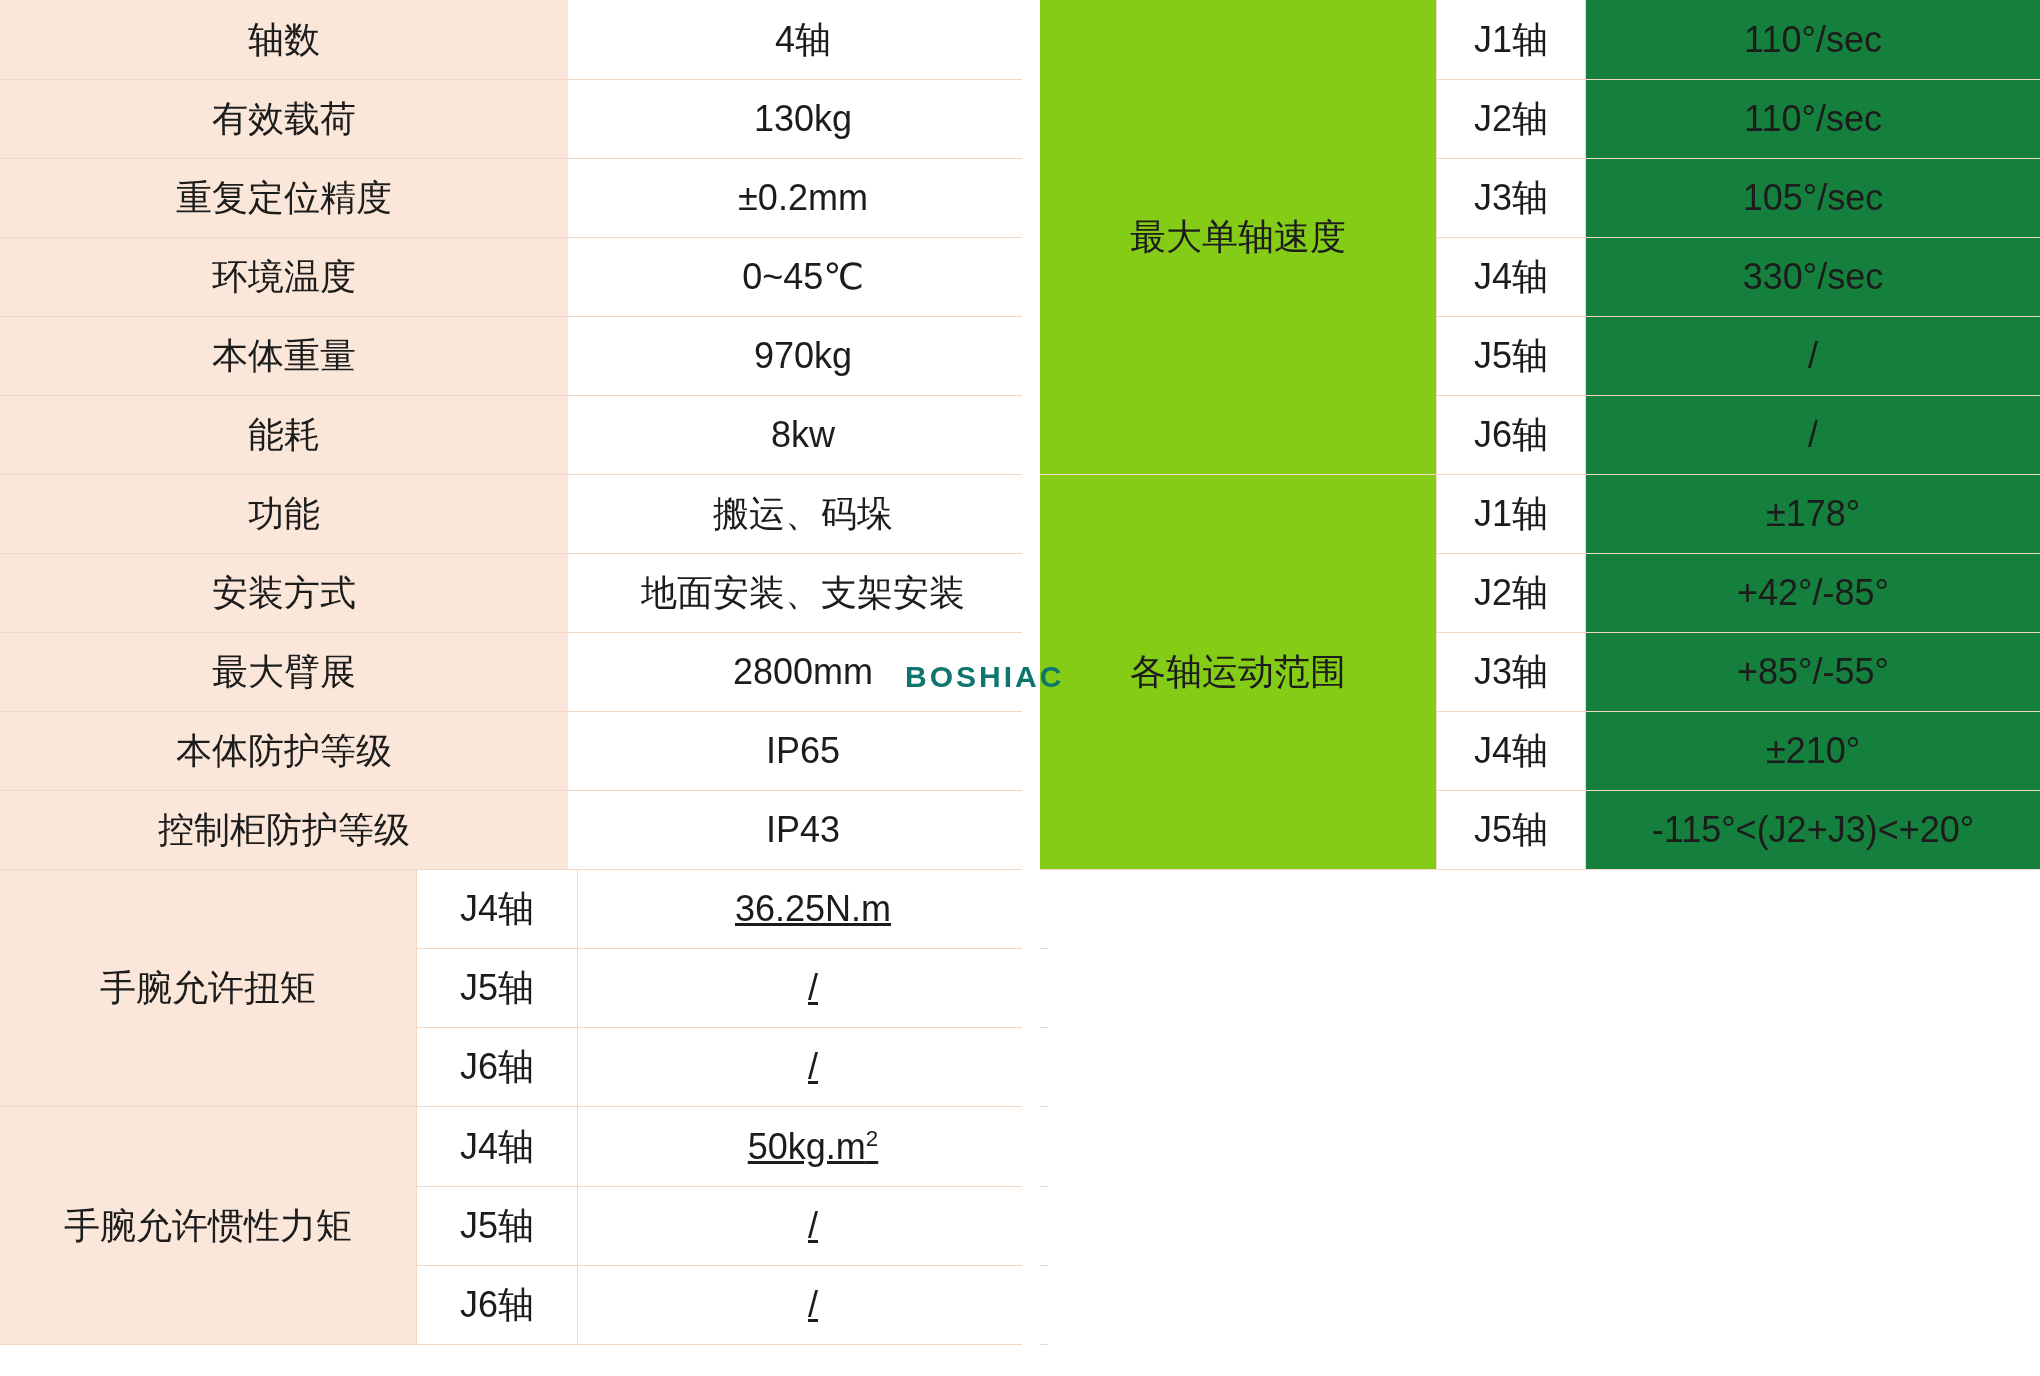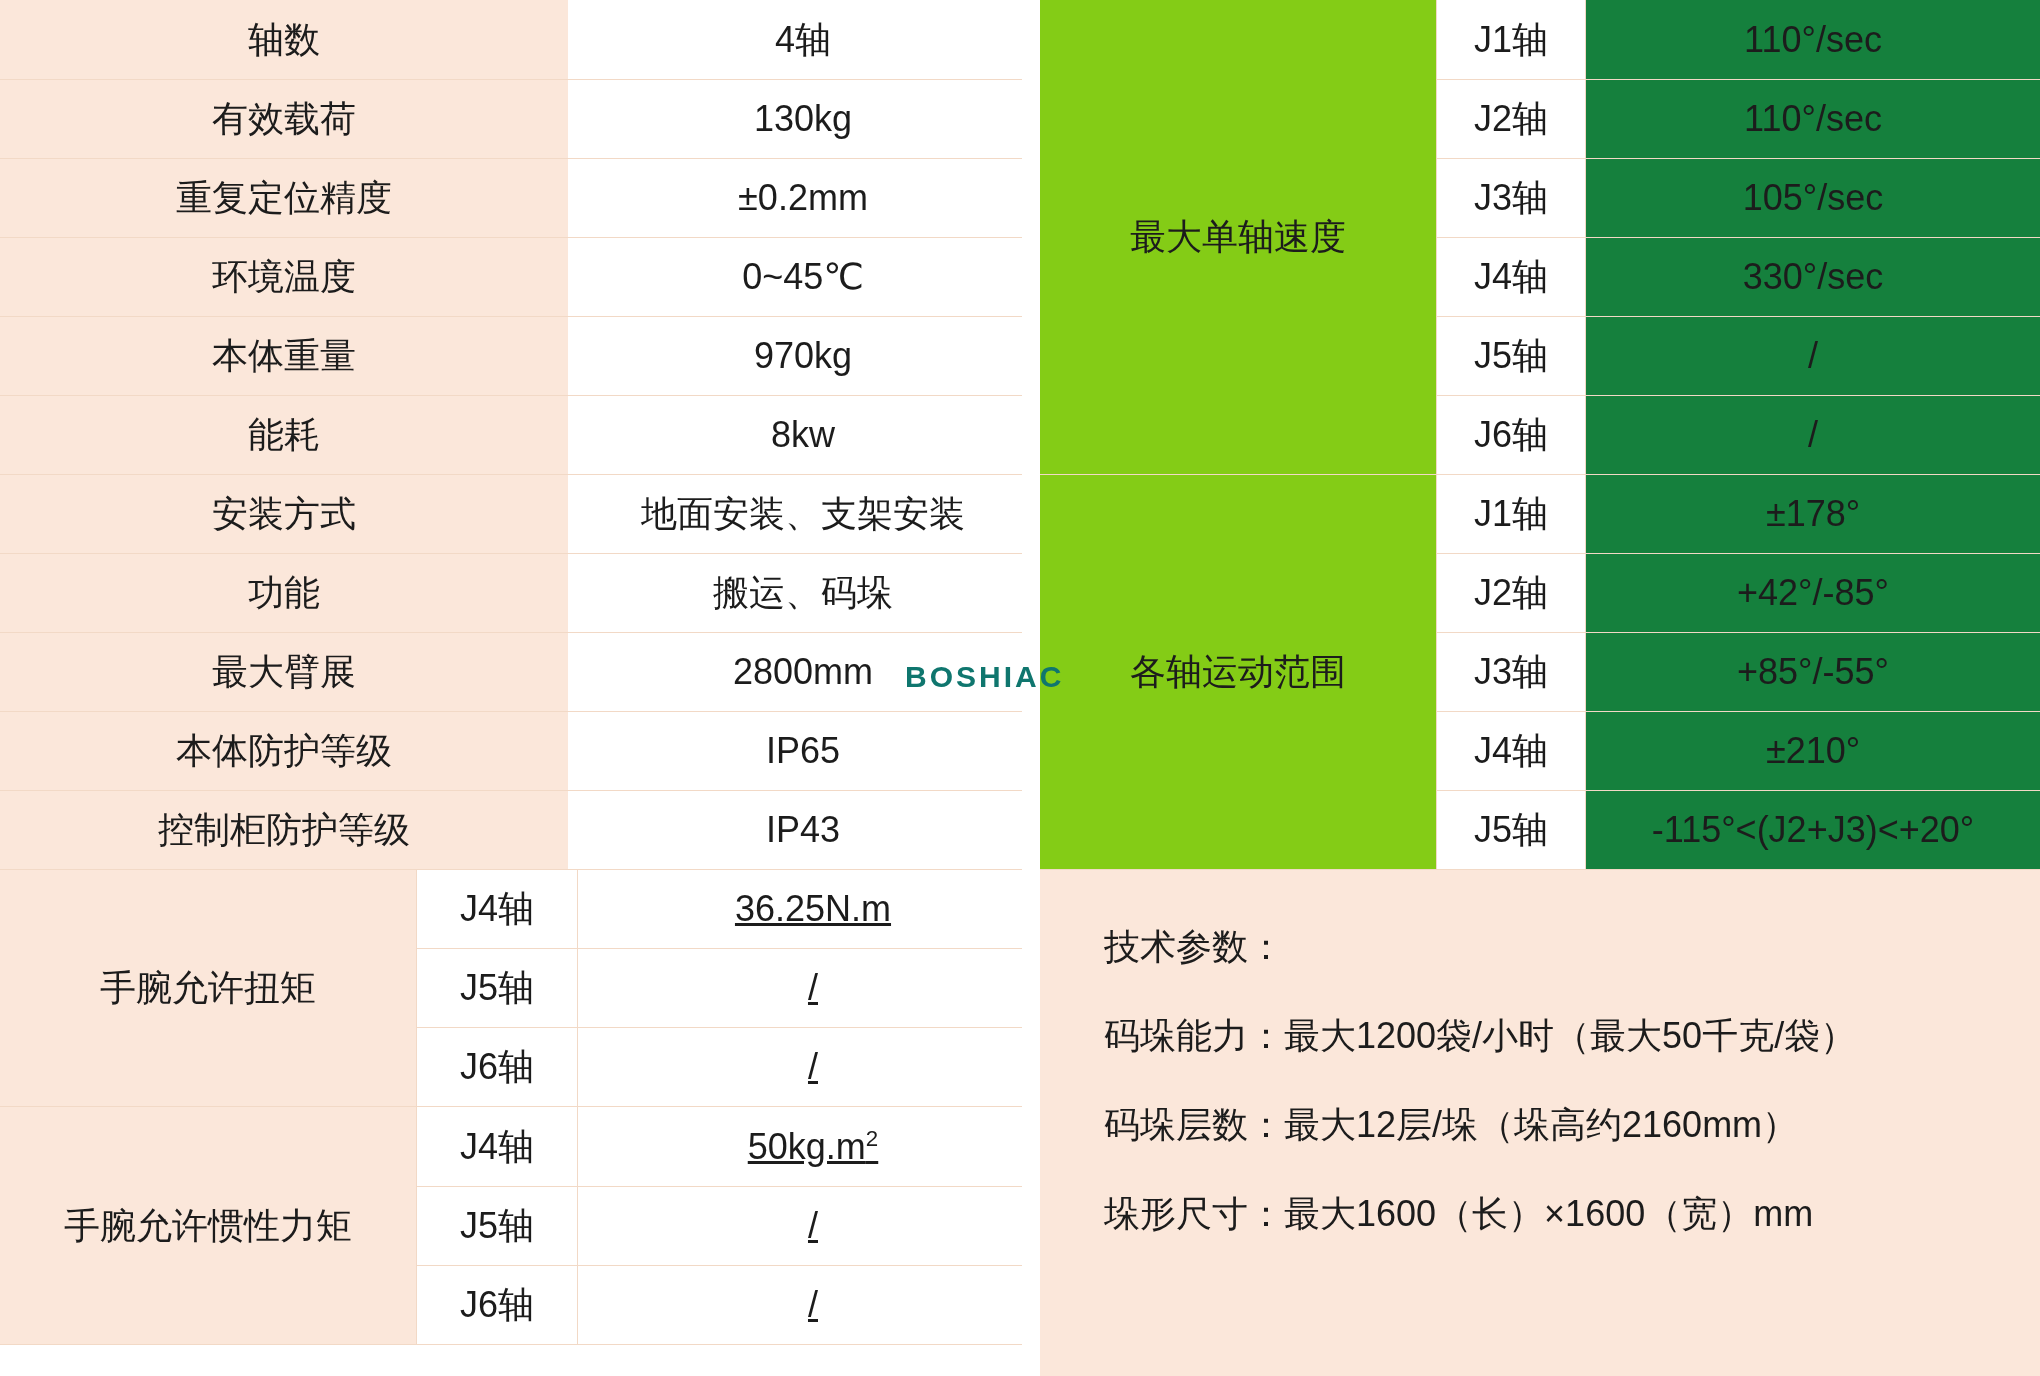--- a/index.html
+++ b/index.html
@@ -161,26 +161,26 @@
         </tr>
         <tr>
           <td class="label">本体重量</td>
           <td class="value">970kg</td>
         </tr>
         <tr>
           <td class="label">能耗</td>
           <td class="value">8kw</td>
         </tr>
         <tr>
+          <td class="label">功能</td>
+          <td class="value">搬运、码垛</td>
+        </tr>
+        <tr>
           <td class="label">安装方式</td>
           <td class="value">地面安装、支架安装</td>
-        </tr>
-        <tr>
-          <td class="label">功能</td>
-          <td class="value">搬运、码垛</td>
         </tr>
         <tr>
           <td class="label">最大臂展</td>
           <td class="value">2800mm</td>
         </tr>
         <tr>
           <td class="label">本体防护等级</td>
           <td class="value">IP65</td>
         </tr>
         <tr>
@@ -281,23 +281,17 @@
           <td class="axis">J4轴</td>
           <td class="value">±210°</td>
         </tr>
         <tr>
           <td class="axis">J5轴</td>
           <td class="value">-115°&lt;(J2+J3)&lt;+20°</td>
         </tr>
       </tbody>
     </table>
 
-    <div class="notes">
-      <p>技术参数：</p>
-      <p>码垛能力：最大1200袋/小时（最大50千克/袋）</p>
-      <p>码垛层数：最大12层/垛（垛高约2160mm）</p>
-      <p>垛形尺寸：最大1600（长）×1600（宽）mm</p>
-    </div>
 
   </div>
 
   <div class="watermark">BOSHIAC</div>
 </div>
 
 </body></html>

